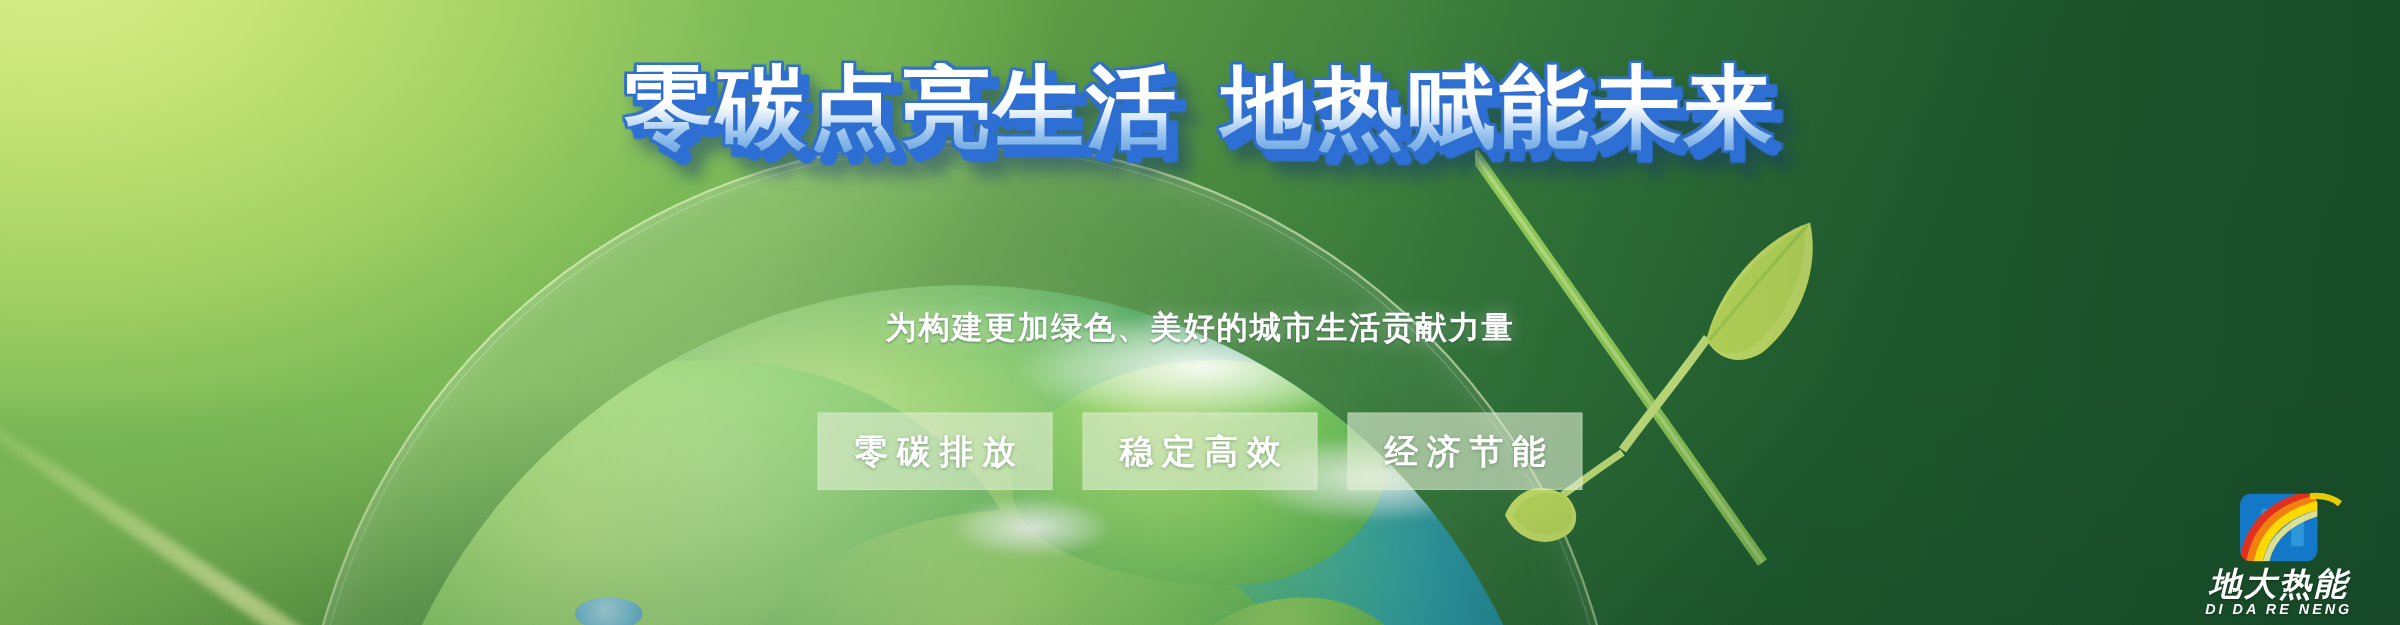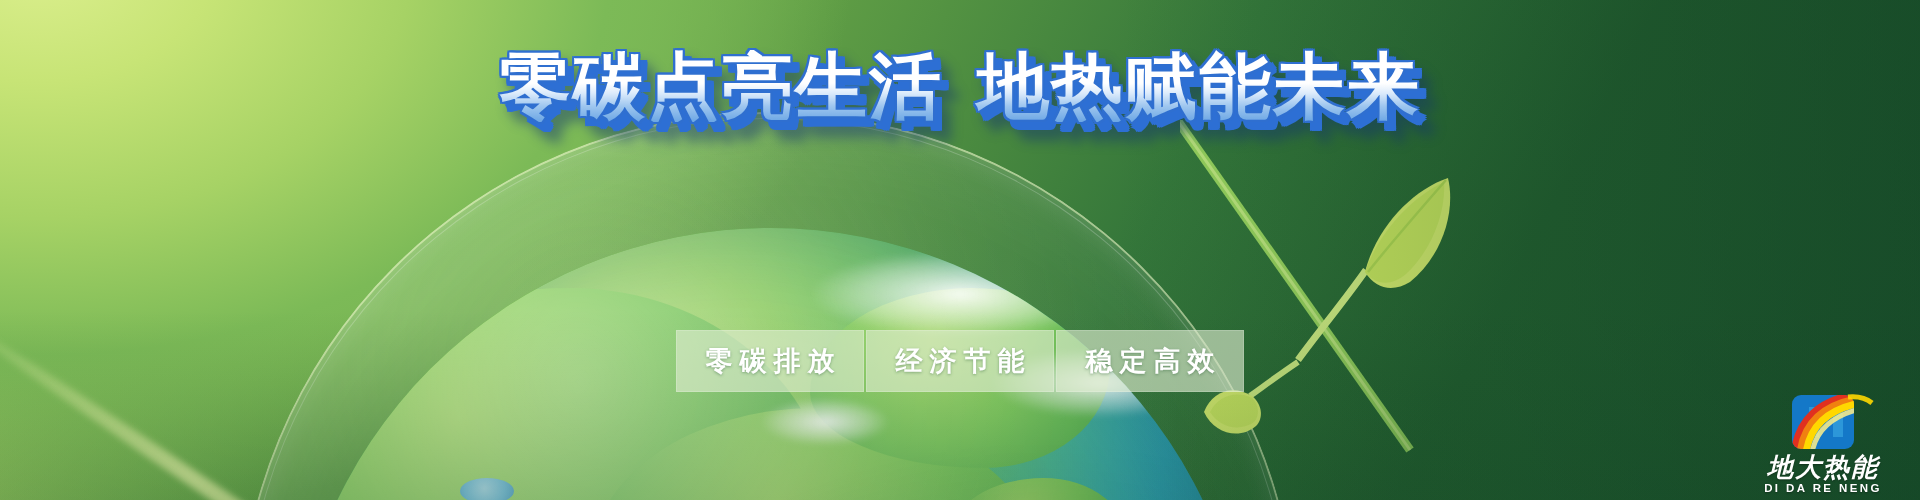--- a/index.html
+++ b/index.html
@@ -164,21 +164,21 @@
       0 1px 2px rgba(26,70,40,0.55),
       0 0 14px rgba(255,255,255,0.35);
   }
 
   .tags {
     position: absolute;
     left: 0; right: 0;
     top: 330px;
     display: flex;
     justify-content: center;
-    gap: 2px;
+    gap: 24px;
   }
   .tag {
     width: 188px;
     height: 62px;
     display: flex;
     align-items: center;
     justify-content: center;
     font-size: 27px;
     font-weight: 700;
     letter-spacing: 7px;
@@ -206,20 +206,21 @@
     color: #ffffff;
     font-style: italic;
     line-height: 1.08;
     text-shadow: 0 1px 2px rgba(0,0,0,0.35);
   }
   .logo-en {
     font-size: 11.5px;
     font-weight: 700;
     letter-spacing: 2.4px;
     color: #ffffff;
+    font-style: italic;
     line-height: 1.3;
     text-shadow: 0 1px 2px rgba(0,0,0,0.35);
   }
 </style>
 </head>
 <body>
 
 <div class="banner">
 
   <div class="bg-layer">
@@ -260,25 +261,26 @@
       <path d="M 72 278 C 56 270 38 276 30 292 C 40 308 60 312 74 302 C 80 296 79 284 72 278 Z" fill="#c3e05a" opacity="0.7"></path>
     </svg>
 
     <div class="vignette"></div>
   </div>
 
   <div class="content">
 
     <div class="headline"><span>零碳点亮生活</span><span class="gap"></span><span>地热赋能未来</span></div>
 
+    <div class="subhead">为构建更加绿色、美好的城市生活贡献力量</div>
 
     <div class="tags">
       <div class="tag">零碳排放</div>
+      <div class="tag">稳定高效</div>
       <div class="tag">经济节能</div>
-      <div class="tag">稳定高效</div>
     </div>
 
     <div class="logo">
       <svg class="logo-mark" viewBox="0 0 150 62">
         <defs>
           <clipPath id="sqclip">
             <path d="M53 4 H97 A9 9 0 0 1 106 13 V49 A9 9 0 0 1 97 58 H53 A9 9 0 0 1 44 49 V13 A9 9 0 0 1 53 4 Z"></path>
           </clipPath>
         </defs>
 

